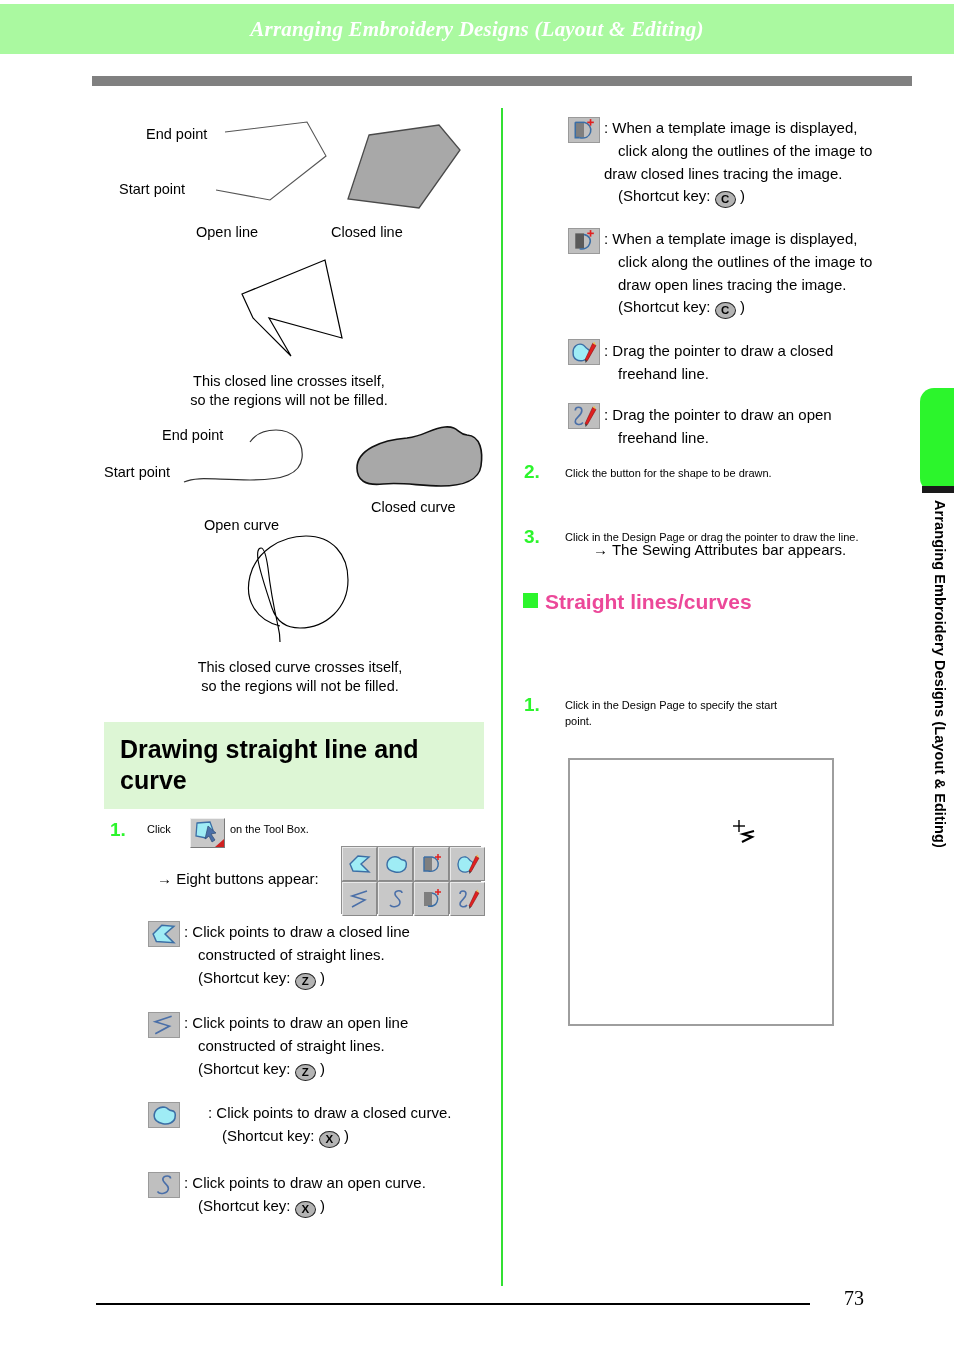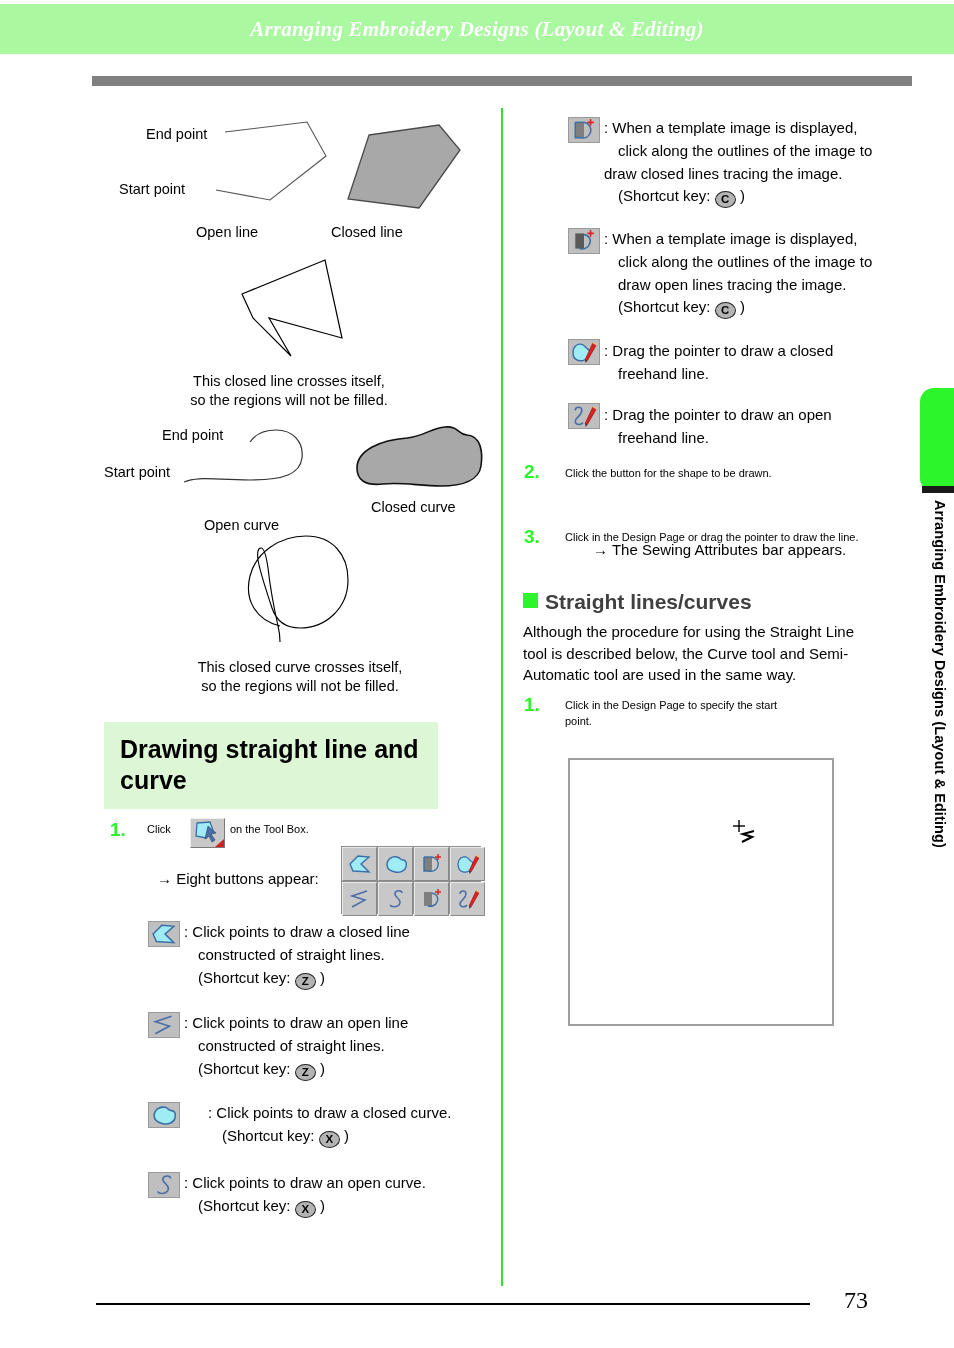--- a/index.html
+++ b/index.html
@@ -55,29 +55,29 @@
   }
 
   
   .foot-rule {
     position:absolute; left:96px; top:1303px; width:714px; height:2px;
     background:#000;
   }
   .page-num {
     position:absolute; left:844px; top:1287px; width:60px;
     font-family:"Liberation Serif", serif;
-    font-size:24px; text-align:left; color:#000;
+    font-size:20px; text-align:left; color:#000;
   }
 
   
   .fig-label { position:absolute; font-size:14.5px; color:#000; white-space:nowrap; }
   .fig-cap   { position:absolute; font-size:14.5px; color:#000; text-align:center; line-height:1.3; }
 
   .sec-head {
-    position:absolute; left:104px; top:722px; width:334px;
+    position:absolute; left:104px; top:722px; width:380px;
     background:#ddf6d5;
     padding:12px 16px 14px 16px;
     box-sizing:border-box;
     font-size:25px; font-weight:bold; line-height:1.22;
     color:#000;
   }
 
   
   .step { position:absolute; font-size:11px; line-height:1.45; color:#000; }
   .step-num {
@@ -133,21 +133,21 @@
     background:#b4b4b4;
     border:1.3px solid #222;
     color:#000; font-size:11.5px; font-weight:bold;
     text-align:center;
     vertical-align:-2px;
     font-family:"Liberation Sans", sans-serif;
   }
 
   
   .sub-head {
-    position:absolute; font-size:21px; font-weight:bold; color:#404040;
+    position:absolute; font-size:21px; font-weight:bold; color:#ec4899;
     white-space:nowrap;
   }
   .sq-bullet {
     display:inline-block; width:15px; height:15px;
     background:#2cf52c; margin-right:7px; vertical-align:1px;
   }
   .body-para { position:absolute; font-size:15px; line-height:1.44; color:#000; }
 
   
   .design-page {
@@ -426,25 +426,20 @@
   <div class="step" style="left:565px; top:466px; width:360px;">Click the button for the shape to be drawn.</div>
   <div class="arrow-line" style="left:593px; top:496px;margin-top:45px;">→ The Sewing Attributes bar appears.</div>
 
   <div class="step-num" style="left:524px; top:526px;">3</div>
   <div class="step" style="left:565px; top:530px; width:360px;">Click in the Design Page or drag the pointer to draw the line.</div>
 
   <div class="sub-head" style="left:523px; top:590px;">
     <span class="sq-bullet"></span><span>Straight lines/curves</span>
   </div>
 
-  <div class="body-para" style="left:523px; top:621px; width:400px;">
-    <span>Although the procedure for using the Straight Line</span><br>
-    <span>tool is described below, the Curve tool and Semi-</span><br>
-    <span>Automatic tool are used in the same way.</span>
-  </div>
 
   <div class="step-num" style="left:524px; top:694px;">1</div>
   <div class="step" style="left:565px; top:698px; width:360px;">
     <span>Click in the Design Page to specify the start</span><br>
     <span>point.</span>
   </div>
 
   <div class="design-page">
     <svg style="position:absolute; left:160px; top:58px;" width="30" height="32" viewBox="0 0 30 32">
       <g stroke="#000" stroke-width="1.4">

